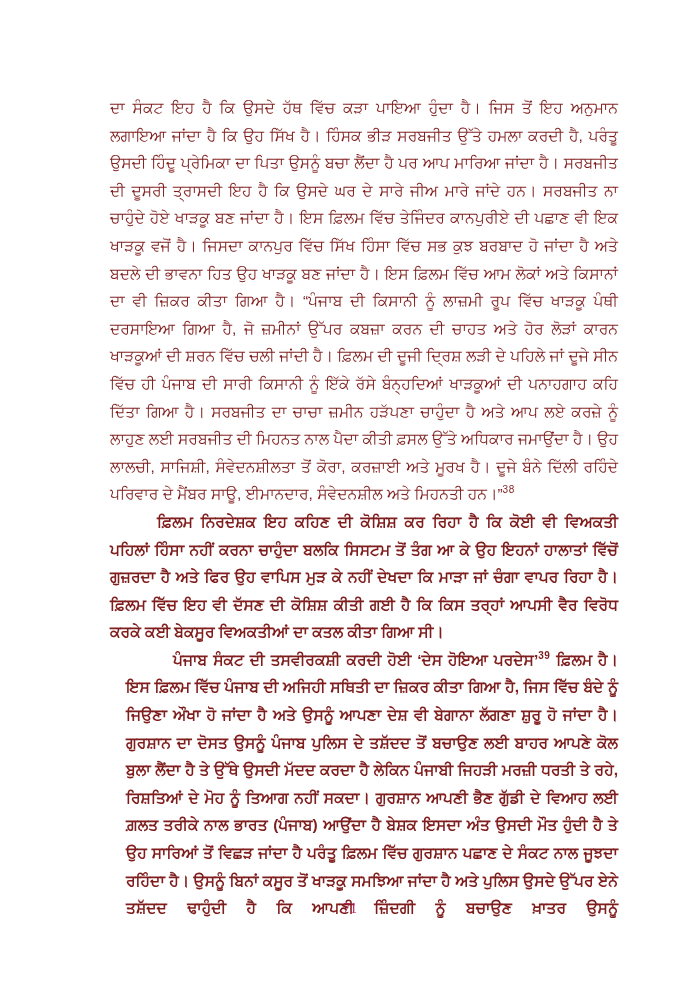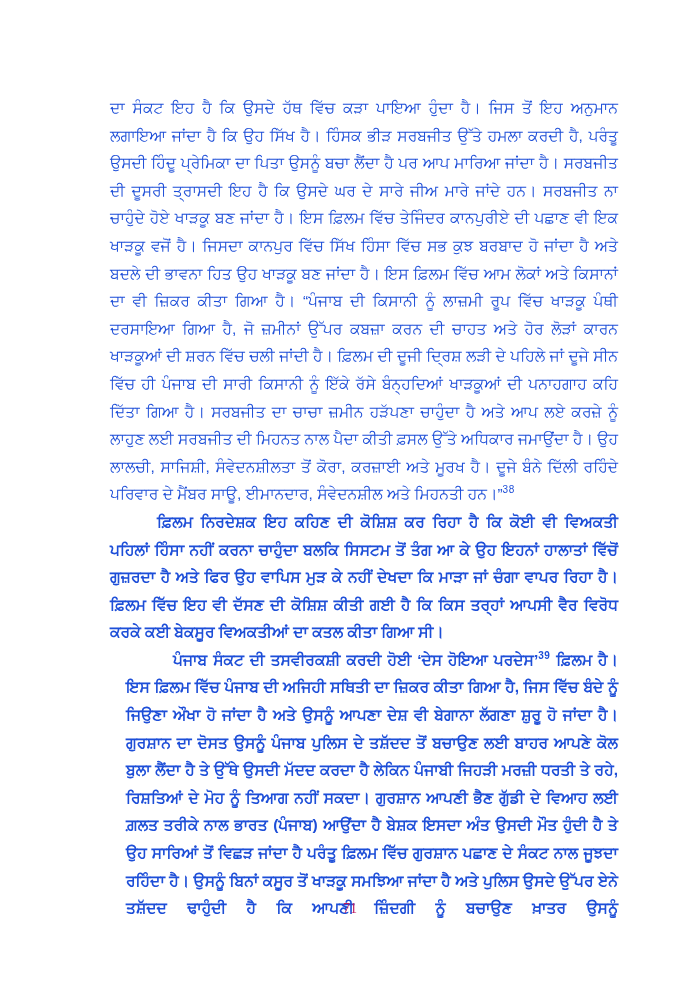--- a/index.html
+++ b/index.html
@@ -13,21 +13,21 @@
     height: 989px;
     background: #ffffff;
     overflow: hidden;
     font-family: "Liberation Sans", "DejaVu Sans", sans-serif;
   }
   .text-block {
     position: absolute;
     top: 94px;
     left: 110px;
     width: 508px;
-    color: #1d4ed8;
+    color: #7f1d1d;
     font-size: 15.5px;
     line-height: 27.6px;
     text-align: justify;
   }
   .para {
     margin: 0;
     padding: 0;
   }
   .para.indent {
     text-indent: 47px;

